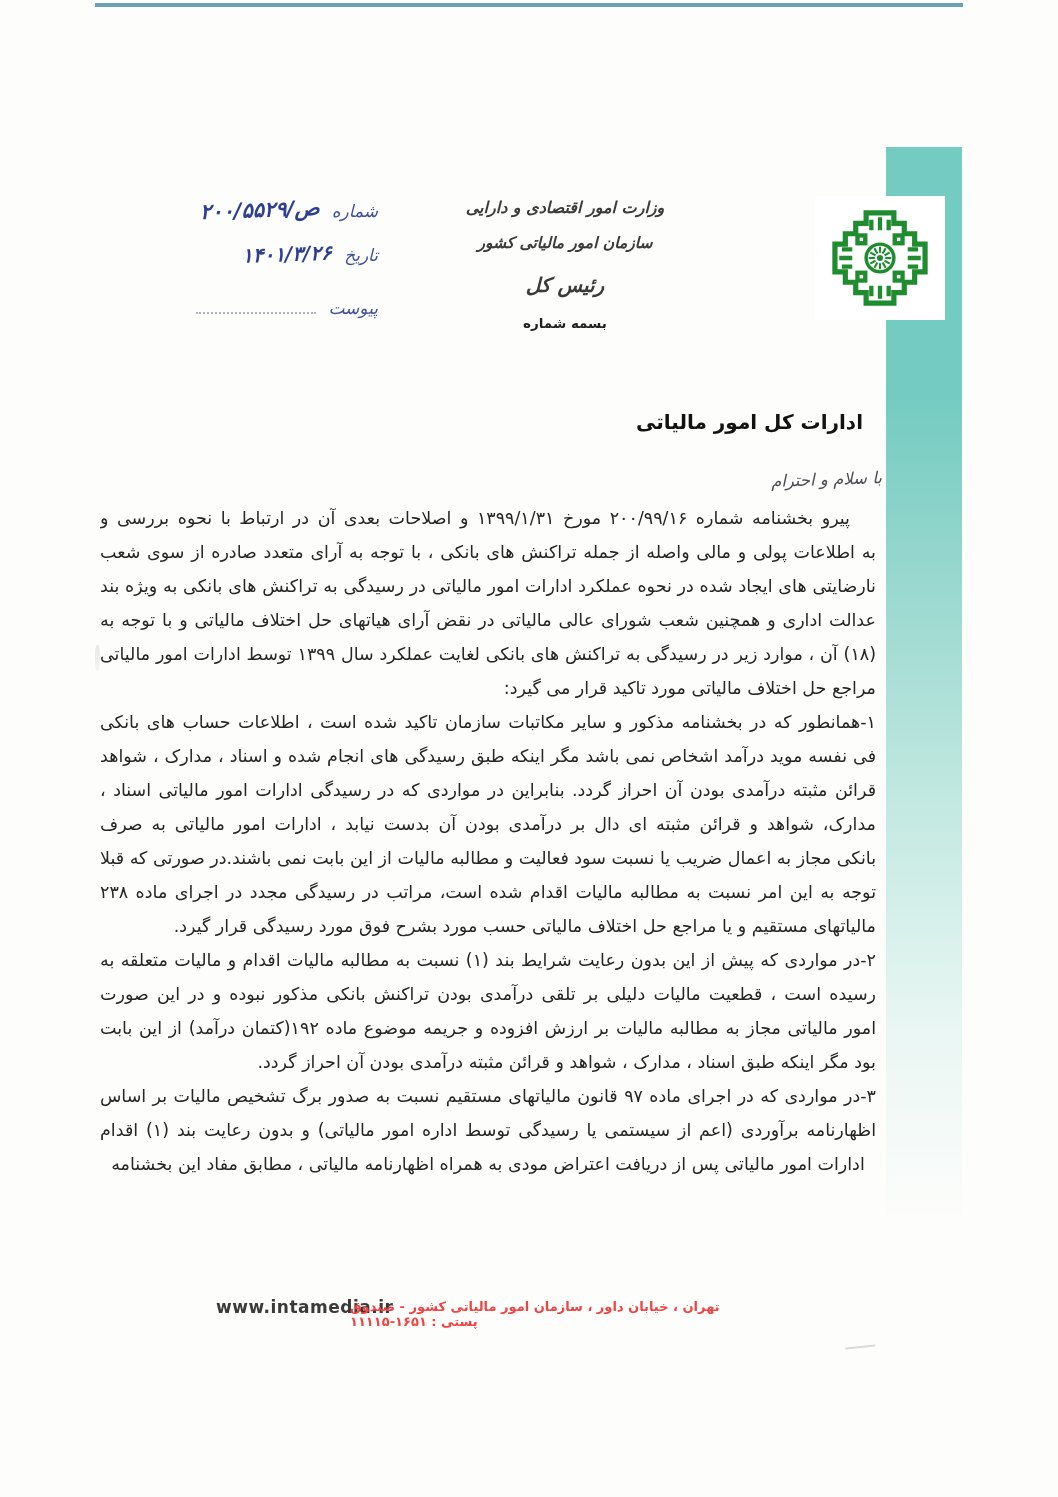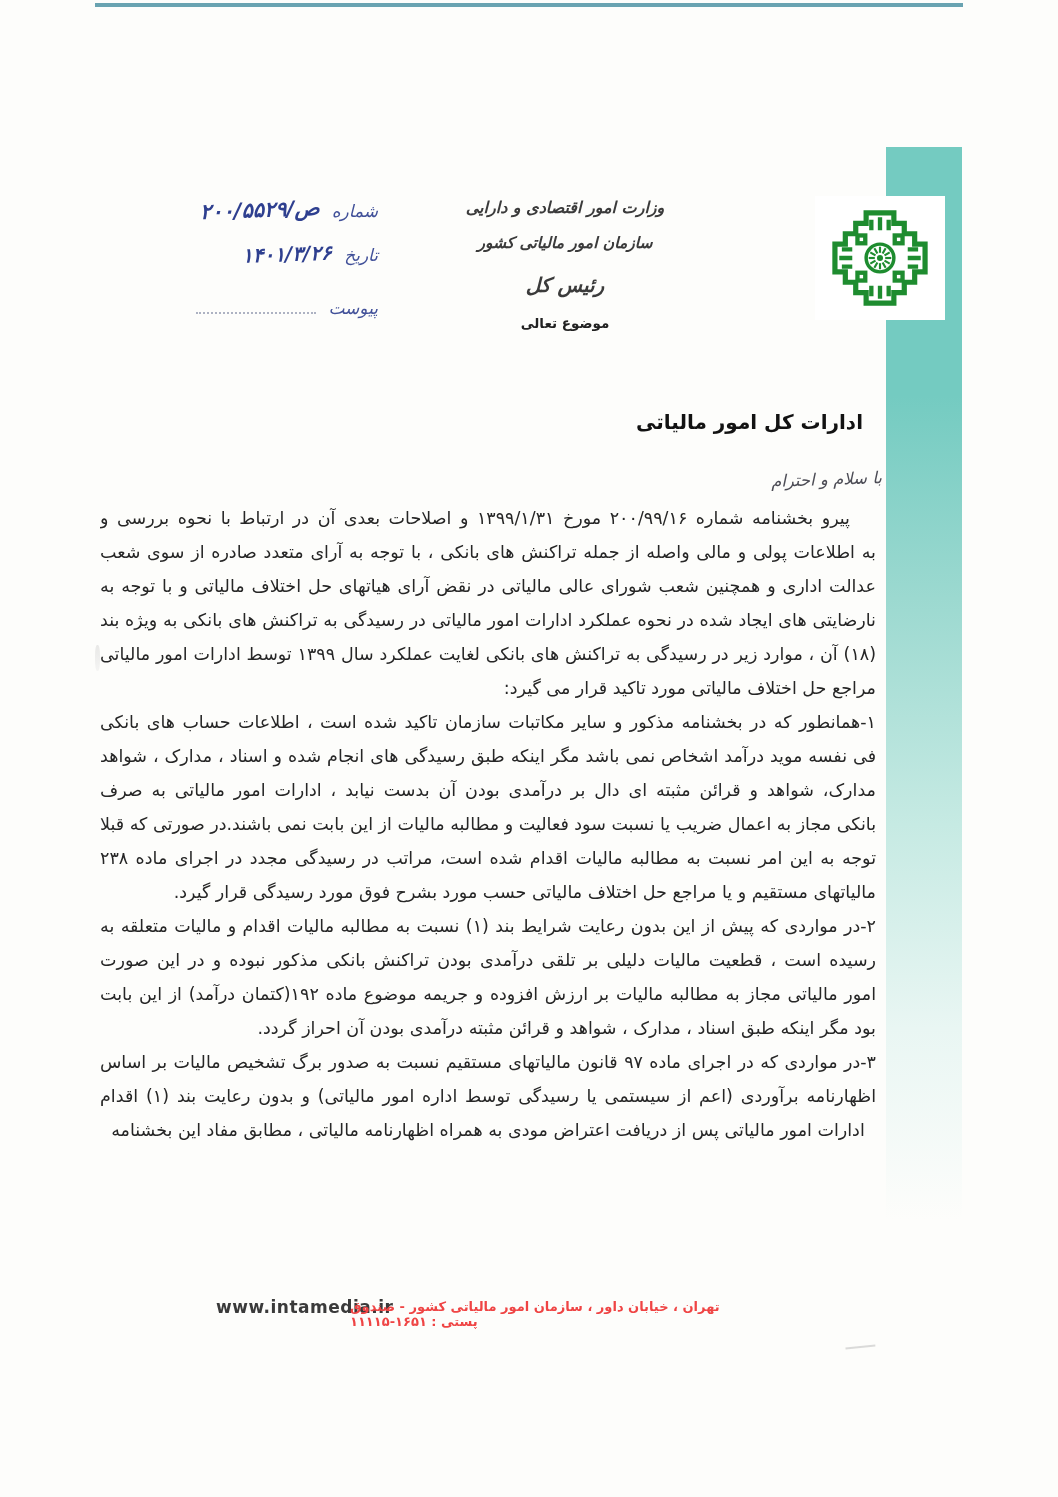--- a/index.html
+++ b/index.html
@@ -120,35 +120,36 @@
     <div class="meta-row r3">
       <span class="meta-label">پیوست</span>
       <span class="dash-line"></span>
     </div>
   </div>
 
   <div class="letterhead">
     <div class="lh-line lh-1">وزارت امور اقتصادی و دارایی</div>
     <div class="lh-line lh-2">سازمان امور مالیاتی کشور</div>
     <div class="lh-line lh-3">رئیس کل</div>
-    <div class="besmele">موضوع تعالی</div>
+    <div class="besmele">بسمه شماره</div>
   </div>
 
   <div class="recipient">ادارات کل امور مالیاتی</div>
   <div class="salutation">با سلام و احترام</div>
 
   <div class="body-text" id="letter-body">
       <div class="line indent">پیرو بخشنامه شماره ۲۰۰/۹۹/۱۶ مورخ ۱۳۹۹/۱/۳۱ و اصلاحات بعدی آن در ارتباط با نحوه بررسی و رسیدگی</div>
       <div class="line">به اطلاعات پولی و مالی واصله از جمله تراکنش های بانکی ، با توجه به آرای متعدد صادره از سوی شعب دیوان</div>
+      <div class="line">نارضایتی های ایجاد شده در نحوه عملکرد ادارات امور مالیاتی در رسیدگی به تراکنش های بانکی به ویژه بند</div>
       <div class="line">عدالت اداری و همچنین شعب شورای عالی مالیاتی در نقض آرای هیاتهای حل اختلاف مالیاتی و با توجه به</div>
-      <div class="line">نارضایتی های ایجاد شده در نحوه عملکرد ادارات امور مالیاتی در رسیدگی به تراکنش های بانکی به ویژه بند</div>
       <div class="line">(۱۸) آن ، موارد زیر در رسیدگی به تراکنش های بانکی لغایت عملکرد سال ۱۳۹۹ توسط ادارات امور مالیاتی و</div>
       <div class="line end">مراجع حل اختلاف مالیاتی مورد تاکید قرار می گیرد:</div>
       <div class="line">۱-همانطور که در بخشنامه مذکور و سایر مکاتبات سازمان تاکید شده است ، اطلاعات حساب های بانکی</div>
       <div class="line">فی نفسه موید درآمد اشخاص نمی باشد مگر اینکه طبق رسیدگی های انجام شده و اسناد ، مدارک ، شواهد و</div>
+      <div class="line">قرائن مثبته درآمدی بودن آن احراز گردد. بنابراین در مواردی که در رسیدگی ادارات امور مالیاتی اسناد ،</div>
       <div class="line">مدارک، شواهد و قرائن مثبته ای دال بر درآمدی بودن آن بدست نیابد ، ادارات امور مالیاتی به صرف تراکنش</div>
       <div class="line">بانکی مجاز به اعمال ضریب یا نسبت سود فعالیت و مطالبه مالیات از این بابت نمی باشند.در صورتی که قبلا بدون</div>
       <div class="line">توجه به این امر نسبت به مطالبه مالیات اقدام شده است، مراتب در رسیدگی مجدد در اجرای ماده ۲۳۸ قانون</div>
       <div class="line end">مالیاتهای مستقیم و یا مراجع حل اختلاف مالیاتی حسب مورد بشرح فوق مورد رسیدگی قرار گیرد.</div>
       <div class="line">۲-در مواردی که پیش از این بدون رعایت شرایط بند (۱) نسبت به مطالبه مالیات اقدام و مالیات متعلقه به قطعیت</div>
       <div class="line">رسیده است ، قطعیت مالیات دلیلی بر تلقی درآمدی بودن تراکنش بانکی مذکور نبوده و در این صورت ادارات</div>
       <div class="line">امور مالیاتی مجاز به مطالبه مالیات بر ارزش افزوده و جریمه موضوع ماده ۱۹۲(کتمان درآمد) از این بابت نخواهند</div>
       <div class="line end">بود مگر اینکه طبق اسناد ، مدارک ، شواهد و قرائن مثبته درآمدی بودن آن احراز گردد.</div>
       <div class="line">۳-در مواردی که در اجرای ماده ۹۷ قانون مالیاتهای مستقیم نسبت به صدور برگ تشخیص مالیات بر اساس</div>
       <div class="line">اظهارنامه برآوردی (اعم از سیستمی یا رسیدگی توسط اداره امور مالیاتی) و بدون رعایت بند (۱) اقدام شده است ،</div>

